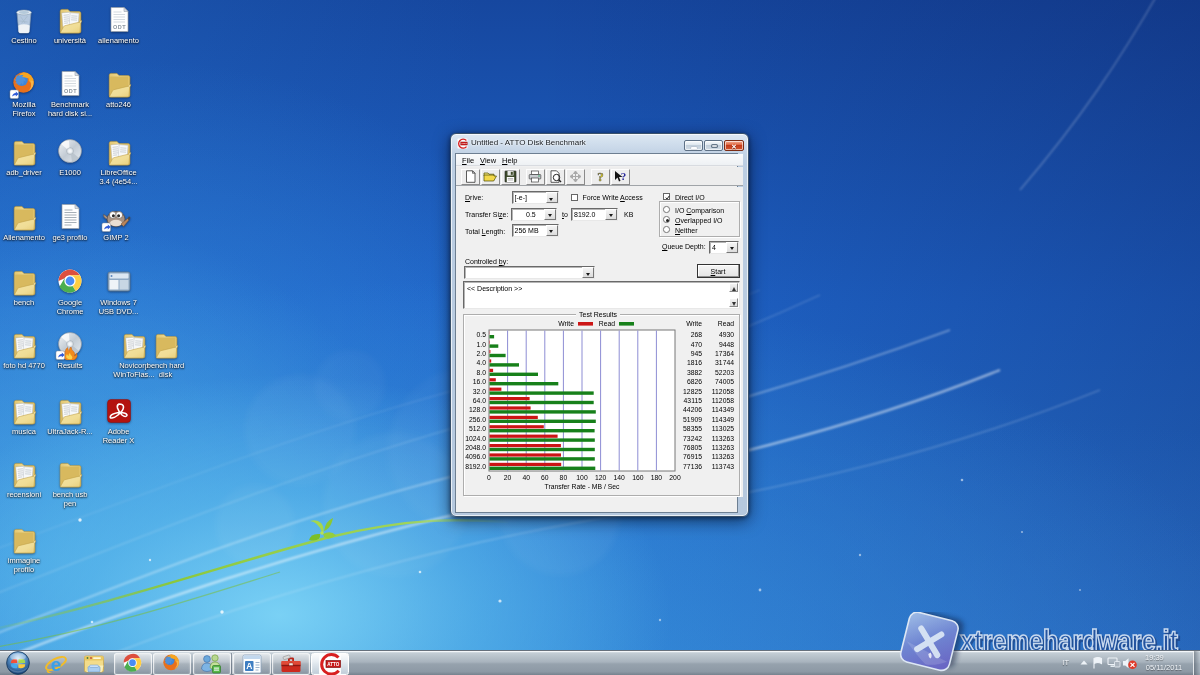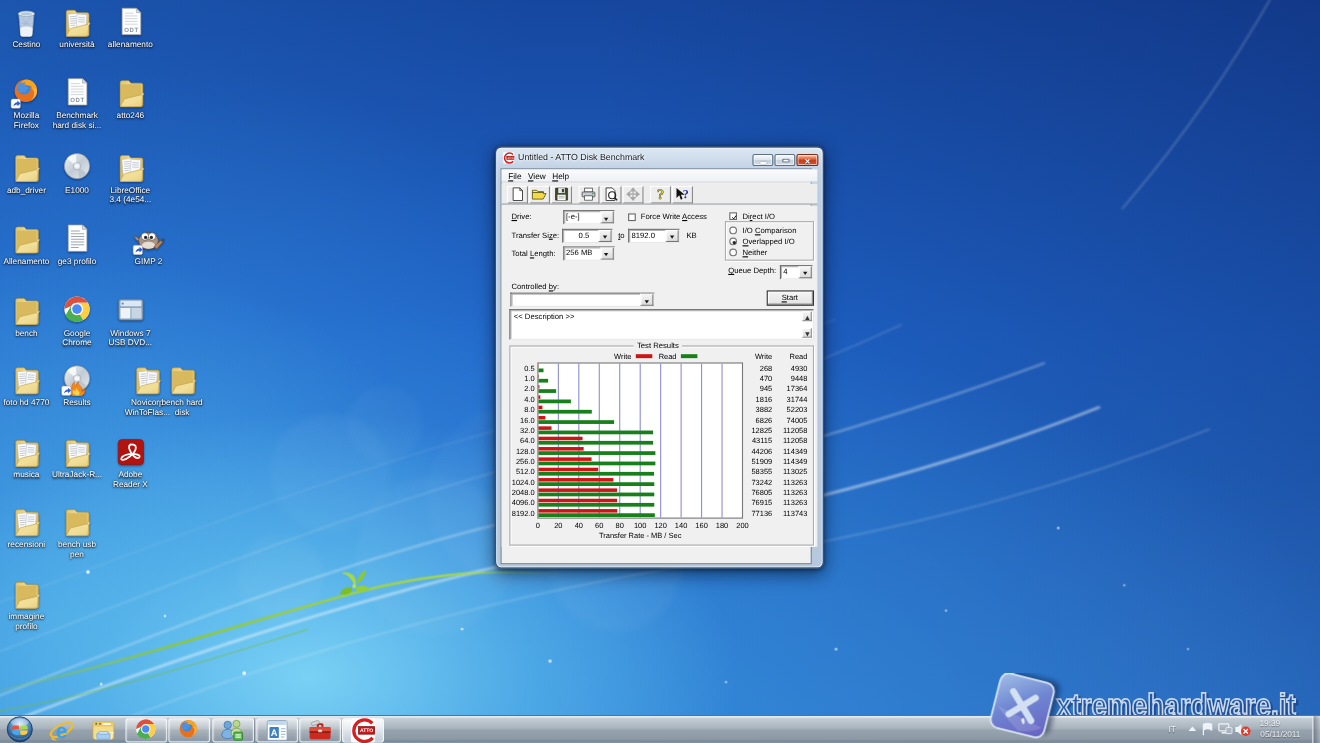--- a/index.html
+++ b/index.html
@@ -283,21 +283,21 @@
     <div class="dil">Allenamento</div>
   </div>
 <div class="di" style="left:39px;top:202px">
     <div class="dic">
       <svg width="30" height="30" viewBox="0 0 30 30">
         <use href="#txtdoc"></use>
       </svg>
     </div>
     <div class="dil">ge3 profilo</div>
   </div>
-<div class="di" style="left:104px;top:202px">
+<div class="di" style="left:85px;top:202px">
     <div class="dic">
       <svg width="30" height="30" viewBox="0 0 30 30">
 <ellipse cx="15" cy="17" rx="9" ry="7.5" fill="#a89384" stroke="#5a4c40" stroke-width="0.7"></ellipse>
 <ellipse cx="15" cy="21" rx="6" ry="3.2" fill="#e8ddd2"></ellipse>
 <circle cx="11.8" cy="13" r="3.4" fill="#fff" stroke="#5a4c40" stroke-width="0.6"></circle>
 <circle cx="18.2" cy="13" r="3.4" fill="#fff" stroke="#5a4c40" stroke-width="0.6"></circle>
 <circle cx="12.4" cy="13.8" r="1.5" fill="#2a2a2a"></circle>
 <circle cx="17.6" cy="13.8" r="1.5" fill="#2a2a2a"></circle>
 <path d="M5.5,17 q-3.5,-1.5 -3,-4.5 q2.5,0.8 3.8,2.8" fill="#a89384" stroke="#5a4c40" stroke-width="0.5"></path>
 <path d="M20,22 l6.5,-5.5 1.5,1.5 -5.5,6.5 z" fill="#b9855c" stroke="#6e4f33" stroke-width="0.5"></path>

